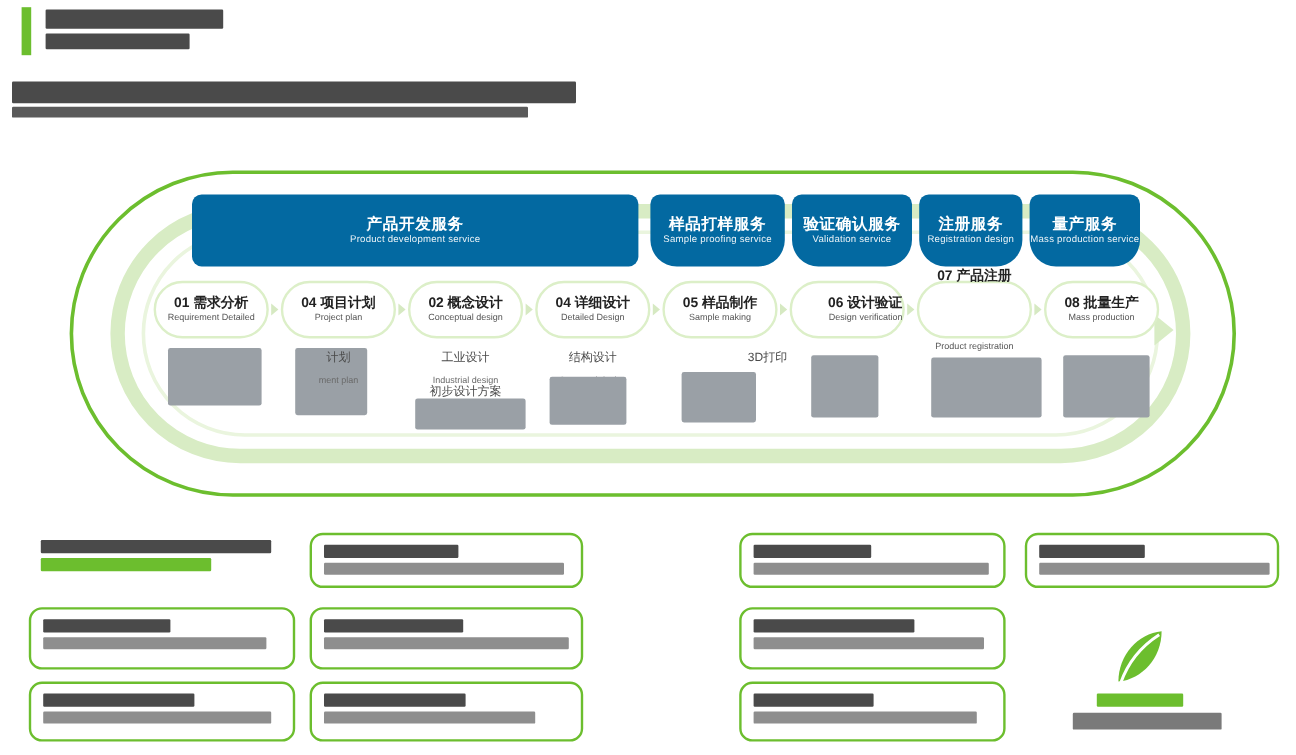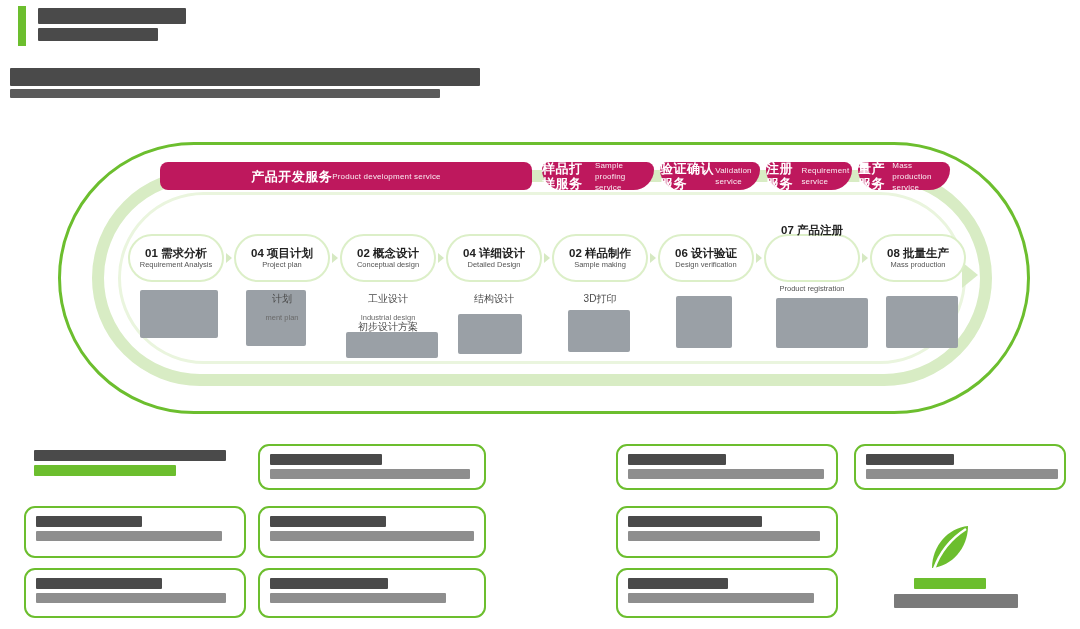--- a/index.html
+++ b/index.html
@@ -42,22 +42,22 @@
   }
   #ring-arrow{
     position:absolute;left:962px;top:132px;width:0;height:0;
     border-top:13px solid transparent;border-bottom:13px solid transparent;
     border-left:16px solid #d8ecc4;
   }
 
   
   #banner-row{position:absolute;left:160px;top:32px;width:790px;height:44px;}
   .banner{
-    position:absolute;top:0;height:28px;background:#be185d;
-    display:flex;flex-direction:row;align-items:center;justify-content:center;
+    position:absolute;top:0;height:60px;background:#0369a1;
+    display:flex;flex-direction:column;align-items:center;justify-content:center;
     color:#ffffff;box-sizing:border-box;
   }
   .banner .cn{font-size:13px;font-weight:bold;line-height:15px;letter-spacing:.5px;}
   .banner .en{font-size:8px;line-height:11px;opacity:.92;letter-spacing:.2px;}
   .banner.b0{left:0;width:372px;border-radius:8px;}
   .banner.b1{left:382px;width:112px;border-radius:8px 8px 22px 22px;}
   .banner.b2{left:500px;width:100px;border-radius:8px 8px 22px 22px;}
   .banner.b3{left:606px;width:86px;border-radius:8px 8px 22px 22px;}
   .banner.b4{left:698px;width:92px;border-radius:8px 8px 22px 22px;}
 
@@ -65,37 +65,37 @@
   #steps-row{position:absolute;left:128px;top:104px;width:840px;height:48px;}
   .step{
     position:absolute;top:0;width:96px;height:48px;background:#ffffff;
     border:2px solid #dcefc8;border-radius:24px;box-sizing:border-box;
     display:flex;flex-direction:column;align-items:center;justify-content:center;
   }
   .step .cn{font-size:11.5px;font-weight:bold;color:#222;line-height:14px;white-space:nowrap;}
   .step .en{font-size:7.5px;color:#555;line-height:10px;white-space:nowrap;}
   .step.s0{left:0;}   .step.s1{left:106px;}
   .step.s2{left:212px;} .step.s3{left:318px;}
-  .step.s4{left:424px;} .step.s5{left:530px;}
+  .step.s4{left:424px;} .step.s5{left:530px;align-items:flex-end;}
   .step.s6{left:636px;gap:47px;} .step.s7{left:742px;}
   .chev{
     position:absolute;top:19px;width:0;height:0;
     border-top:5px solid transparent;border-bottom:5px solid transparent;
     border-left:6px solid #d6e9c2;
   }
   .chev.c0{left:98px;} .chev.c1{left:204px;} .chev.c2{left:310px;}
   .chev.c3{left:416px;} .chev.c4{left:522px;} .chev.c5{left:628px;}
   .chev.c6{left:734px;}
 
   
   #sub-row{position:absolute;left:128px;top:156px;width:840px;height:80px;}
   .sub{position:absolute;top:0;width:112px;text-align:center;}
   .sub .cn{font-size:10px;color:#4a4a4a;line-height:13px;}
   .sub .en{font-size:7.5px;color:#6a6a6a;line-height:10px;} .sub.u1{left:98px;} .sub.u2{left:204px;}
-  .sub.u3{left:310px;} .sub.u4{left:416px;}
+  .sub.u3{left:310px;} .sub.u4{left:416px;text-align:right;}
   .blob{position:absolute;background:#9aa0a6;border-radius:2px;}
 
   
   #cards{position:absolute;left:0;top:438px;width:1080px;height:191px;}
   .card{
     position:absolute;box-sizing:border-box;background:#ffffff;
     border:2px solid #6cbe2e;border-radius:11px;padding:8px 10px;
   }
   .card.noborder{border:none;border-radius:0;padding:6px 10px;}
   .card .ln{display:block;border-radius:1px;margin-bottom:4px;}
@@ -148,51 +148,51 @@
     <div class="banner b2">
       <span class="cn">验证确认服务</span>
       <span class="en">Validation service</span>
     </div>
     <div class="banner b1">
       <span class="cn">样品打样服务</span>
       <span class="en">Sample proofing service</span>
     </div>
     <div class="banner b3">
       <span class="cn">注册服务</span>
-      <span class="en">Requirement service</span>
+      <span class="en">Registration design</span>
     </div>
     <div class="banner b4">
       <span class="cn">量产服务</span>
       <span class="en">Mass production service</span>
     </div>
   </div>
 
   <div id="steps-row">
     <div class="step s0">
       <span class="cn">01 需求分析</span>
-      <span class="en">Requirement Analysis</span>
+      <span class="en">Requirement Detailed</span>
     </div>
     <div class="chev c0"></div>
     <div class="step s1">
       <span class="cn">04 项目计划</span>
       <span class="en">Project plan</span>
     </div>
     <div class="chev c1"></div>
     <div class="step s2">
       <span class="cn">02 概念设计</span>
       <span class="en">Conceptual design</span>
     </div>
     <div class="chev c2"></div>
     <div class="step s3">
       <span class="cn">04 详细设计</span>
       <span class="en">Detailed Design</span>
     </div>
     <div class="chev c3"></div>
     <div class="step s4">
-      <span class="cn">02 样品制作</span>
+      <span class="cn">05 样品制作</span>
       <span class="en">Sample making</span>
     </div>
     <div class="chev c4"></div>
     <div class="step s5">
       <span class="cn">06 设计验证</span>
       <span class="en">Design verification</span>
     </div>
     <div class="chev c5"></div>
     <div class="step s6">
       <span class="cn">07 产品注册</span>

